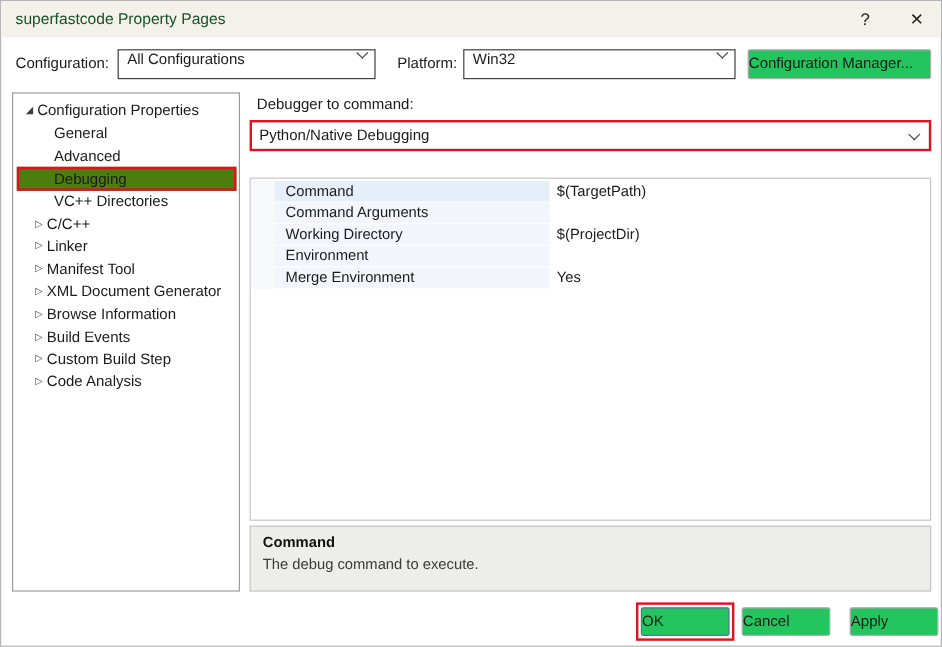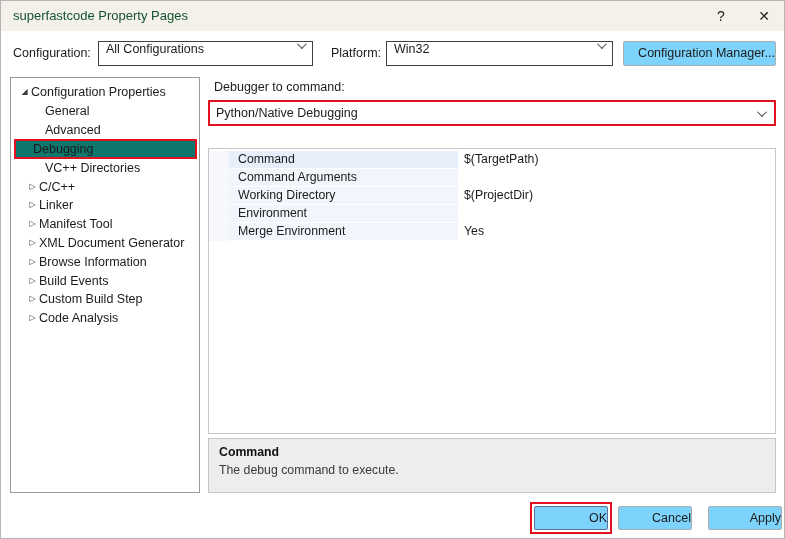--- a/index.html
+++ b/index.html
@@ -18,36 +18,36 @@
   .close { left:748px; width:30px; font-size:14px; }
 
   
   .cfg-label { position:absolute; top:40px; line-height:25px; }
   .dropdown { position:absolute; top:40px; height:25px; background:#fff;
               border:1px solid #404040; display:flex; align-items:flex-start;
               padding:0 8px 0 7px; }
   .dropdown .txt { flex:1; white-space:nowrap; overflow:hidden; }
   .chev { width:7px; height:7px; border-right:1.2px solid #4a4a4a; border-bottom:1.2px solid #4a4a4a;
           transform:rotate(45deg) translateY(-2px); flex:none; }
-  .btn { background:#7dd3fc; border:1px solid #adadad; border-radius:2px;
-         text-align:right; font-size:12.5px; color:#1b1b1b; }
+  .btn { background:#22c55e; border:1px solid #adadad; border-radius:2px;
+         text-align:left; font-size:12.5px; color:#1b1b1b; }
   .cfg-mgr { position:absolute; left:622px; top:40px; width:153px; height:25px; line-height:23px; }
 
   
   .tree { position:absolute; left:9px; top:76px; width:190px; height:416px;
           border:1px solid #9b9b9b; background:#fff; padding-top:5px; overflow:hidden; }
   .trow { height:18.8px; line-height:18.8px; display:flex; align-items:center;
           white-space:nowrap; cursor:default; }
   .trow .tw { width:13px; flex:none; font-size:8px; color:#3c3c3c; text-align:center;
               line-height:18.8px; }
   .trow.lvl0 { padding-left:7px; }
   .trow.leaf { padding-left:34px; }
   .trow.exp  { padding-left:15px; }
-  .trow.selected { background:#0f766e; border:2px solid #e0121f; margin:0 2px 0 3px;
-                   padding-left:17px; height:19.5px; line-height:15px; }
+  .trow.selected { background:#4d7c0f; border:2px solid #e0121f; margin:0 2px 0 3px;
+                   padding-left:29px; height:19.5px; line-height:15px; }
 
   
   .dbg-label { position:absolute; left:213px; top:79px; }
   .dbg-combo { position:absolute; left:207px; top:99px; width:568px; height:26px;
                border:2px solid #e0121f; background:#fff; display:flex; align-items:center;
                padding:0 10px 0 6px; }
   .dbg-combo .txt { flex:1; }
 
   
   .grid { position:absolute; left:207px; top:147px; width:568px; height:286px;

